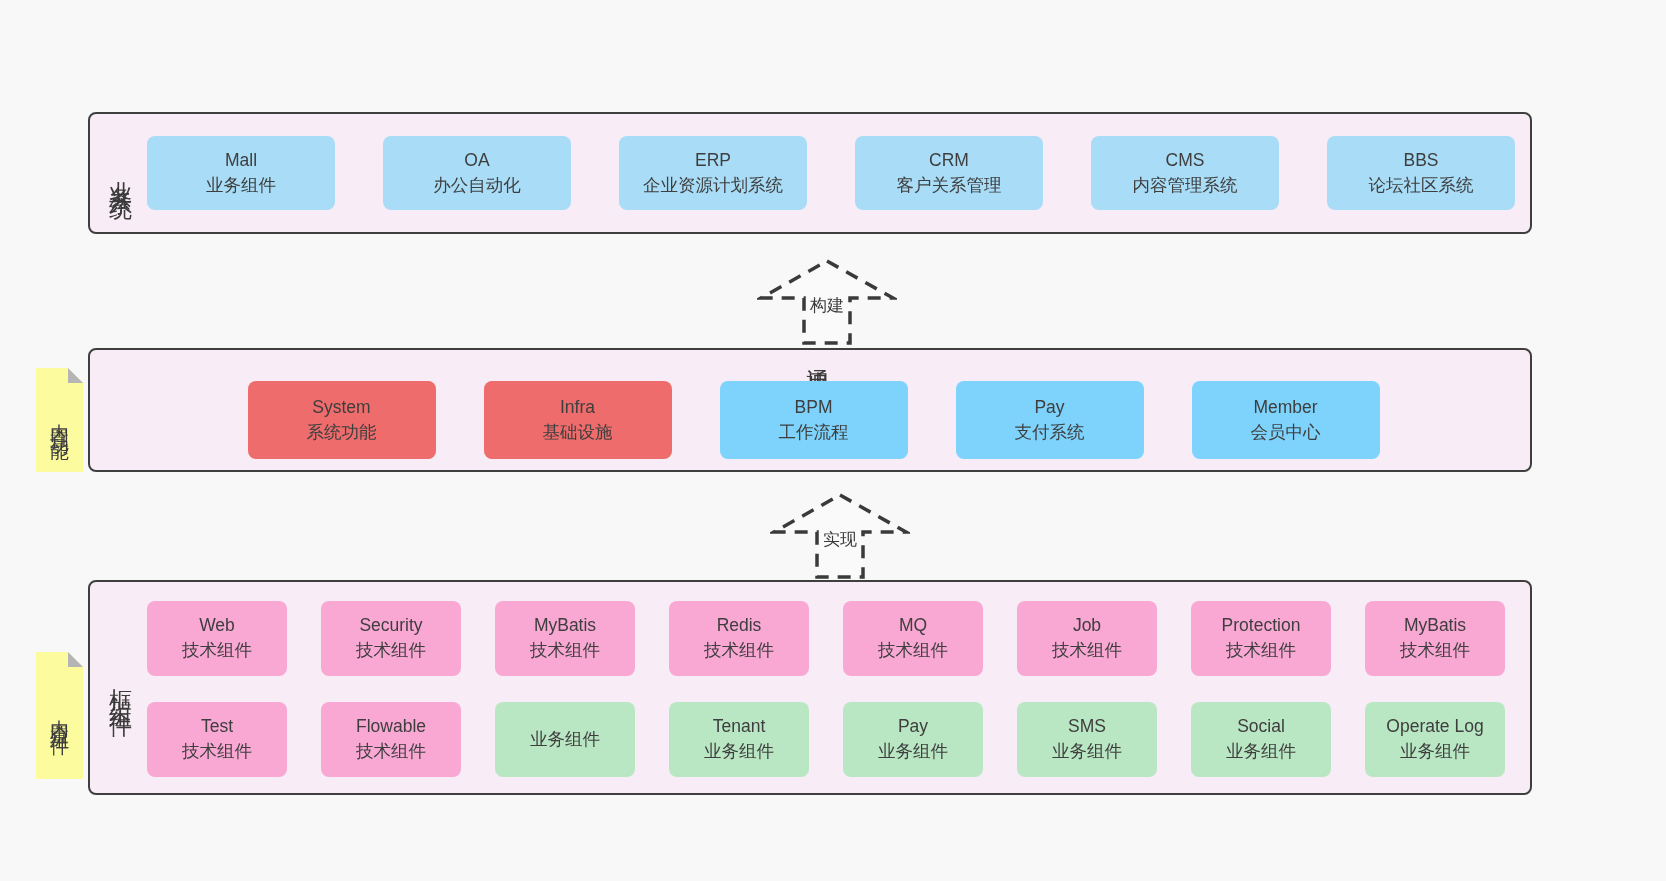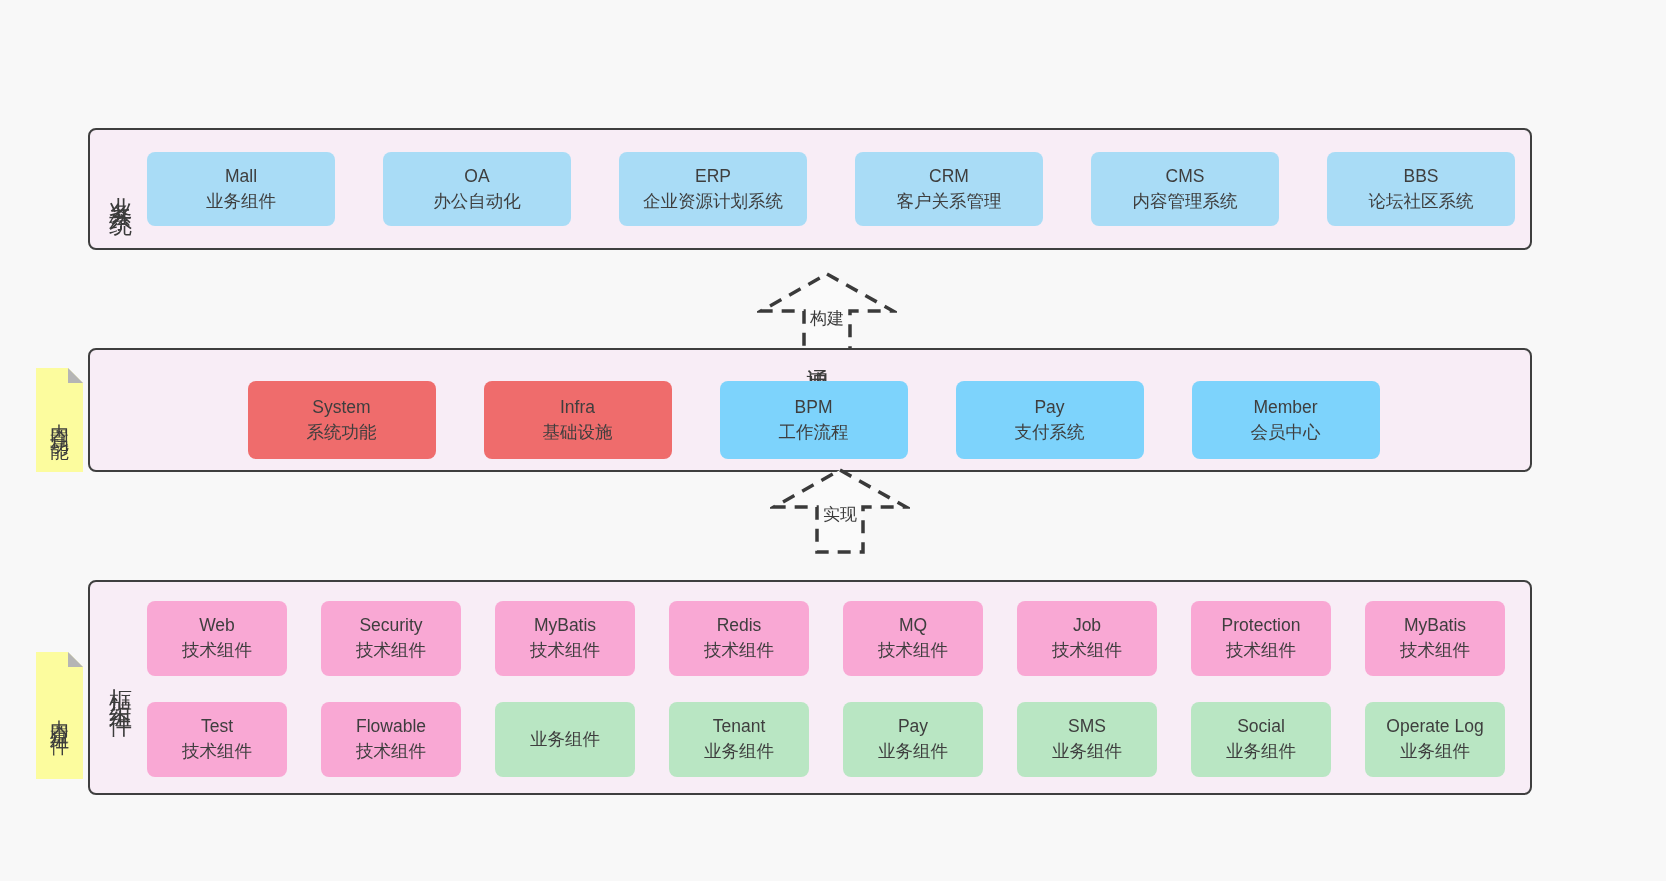--- a/index.html
+++ b/index.html
@@ -19,21 +19,21 @@
     position: absolute;
     left: 88px;
     width: 1444px;
     background: #f8edf6;
     border: 2px solid #3f3f3f;
     border-radius: 8px;
     display: flex;
     align-items: center;
     padding-left: 14px;
   }
-  .panel-1 { top: 128px; height: 122px; }
+  .panel-1 { top: 112px; height: 122px; }
   .panel-2 { top: 348px; height: 124px; flex-direction: column; }
   .panel-3 { top: 580px; height: 215px; }
 
   .vlabel {
     writing-mode: vertical-rl;
     text-orientation: upright;
     font-size: 23px;
     line-height: 30px;
     letter-spacing: 5px;
     color: #3b3b3b;
@@ -78,22 +78,22 @@
   .v-pink        { background: #7dd3fc; }
   .v-green-dark  { background: #f9a8d4; }
   .v-green-light { background: #b9e6c3; }
 
   
   .arrow {
     position: absolute;
     width: 140px;
     height: 88px;
   }
-  .arrow-1 { left: 757px; top: 271px; }
-  .arrow-2 { left: 770px; top: 467px; }
+  .arrow-1 { left: 757px; top: 258px; }
+  .arrow-2 { left: 770px; top: 492px; }
   .arrow svg { display: block; }
   .arrow-label {
     position: absolute;
     left: 50%;
     top: 36px;
     transform: translateX(-50%);
     background: #fafafa;
     padding: 0 3px;
     font-size: 17px;
     line-height: 24px;

